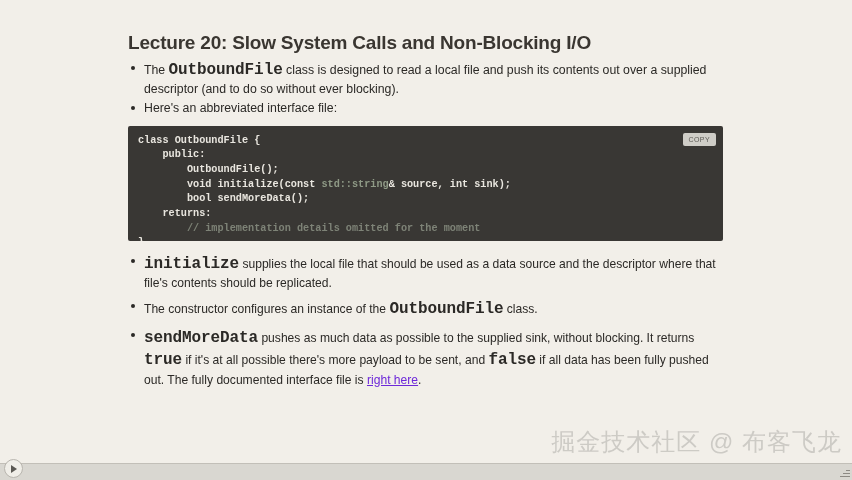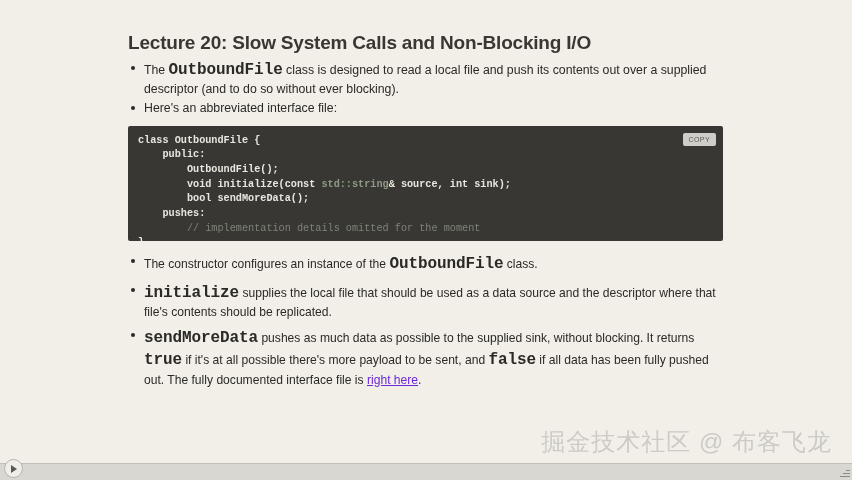--- a/index.html
+++ b/index.html
@@ -80,21 +80,21 @@
   .codebox pre {
     margin: 0;
     font-family: "Liberation Mono", monospace;
     font-size: 10.2px;
     line-height: 1.44;
     color: #e9e6df;
     font-weight: bold;
     white-space: pre;
   }
   .codebox .type-dim { color: #8f9a86; }
-  .codebox .comment { color: #7e8377; font-weight: normal; }
+  .codebox .comment { color: #7e8377; font-weight: bold; }
   .copy-btn {
     position: absolute;
     right: 7px;
     top: 7px;
     background: #cfcdc7;
     color: #5c5a55;
     font-size: 7px;
     font-family: "Liberation Sans", sans-serif;
     letter-spacing: 0.4px;
     padding: 3px 6px 3px 6px;
@@ -124,21 +124,21 @@
     height: 4px;
     background: #2b2926;
     border-radius: 50%;
   }
   a.link {
     color: #6d28d9;
     text-decoration: underline;
   }
   .watermark {
     position: absolute;
-    right: 20px;
+    right: 10px;
     bottom: 22px;
     font-family: "Liberation Sans", sans-serif;
     font-size: 24px;
     color: rgba(120,120,115,0.30);
     letter-spacing: 1px;
     white-space: nowrap;
   }
   .player-bar {
     position: absolute;
     left: 0;
@@ -199,28 +199,28 @@
       <li><span class="rich"><span>Here's an abbreviated interface file:</span></span></li>
     </ul>
 
     <div class="codebox">
       <div class="copy-btn">copy</div>
       <pre><span>class OutboundFile {</span>
 <span>    public:</span>
 <span>        OutboundFile();</span>
 <span>        void initialize(const <span class="type-dim">std::string</span>&amp; source, int sink);</span>
 <span>        bool sendMoreData();</span>
-<span>    pushes:</span>
+<span>    returns:</span>
 <span class="comment">        // implementation details omitted for the moment</span>
 <span>}</span></pre>
     </div>
 
     <ul class="lower">
+      <li><span class="rich"><span class="mono">initialize</span><span> supplies the local file that should be used as a data source and the descriptor where that file's contents should be replicated.</span></span></li>
       <li><span class="rich"><span>The constructor configures an instance of the </span><span class="mono">OutboundFile</span><span> class.</span></span></li>
-      <li><span class="rich"><span class="mono">initialize</span><span> supplies the local file that should be used as a data source and the descriptor where that file's contents should be replicated.</span></span></li>
       <li><span class="rich"><span class="mono">sendMoreData</span><span> pushes as much data as possible to the supplied sink, without blocking. It returns </span><span class="mono">true</span><span> if it's at all possible there's more payload to be sent, and </span><span class="mono">false</span><span> if all data has been fully pushed out. The fully documented interface file is </span><a class="link" href="#">right here</a><span>.</span></span></li>
     </ul>
 
   </div>
 
   <div class="watermark">掘金技术社区 @ 布客飞龙</div>
 
   <div class="player-bar">
     <div class="resize-handle">
         <i></i>

